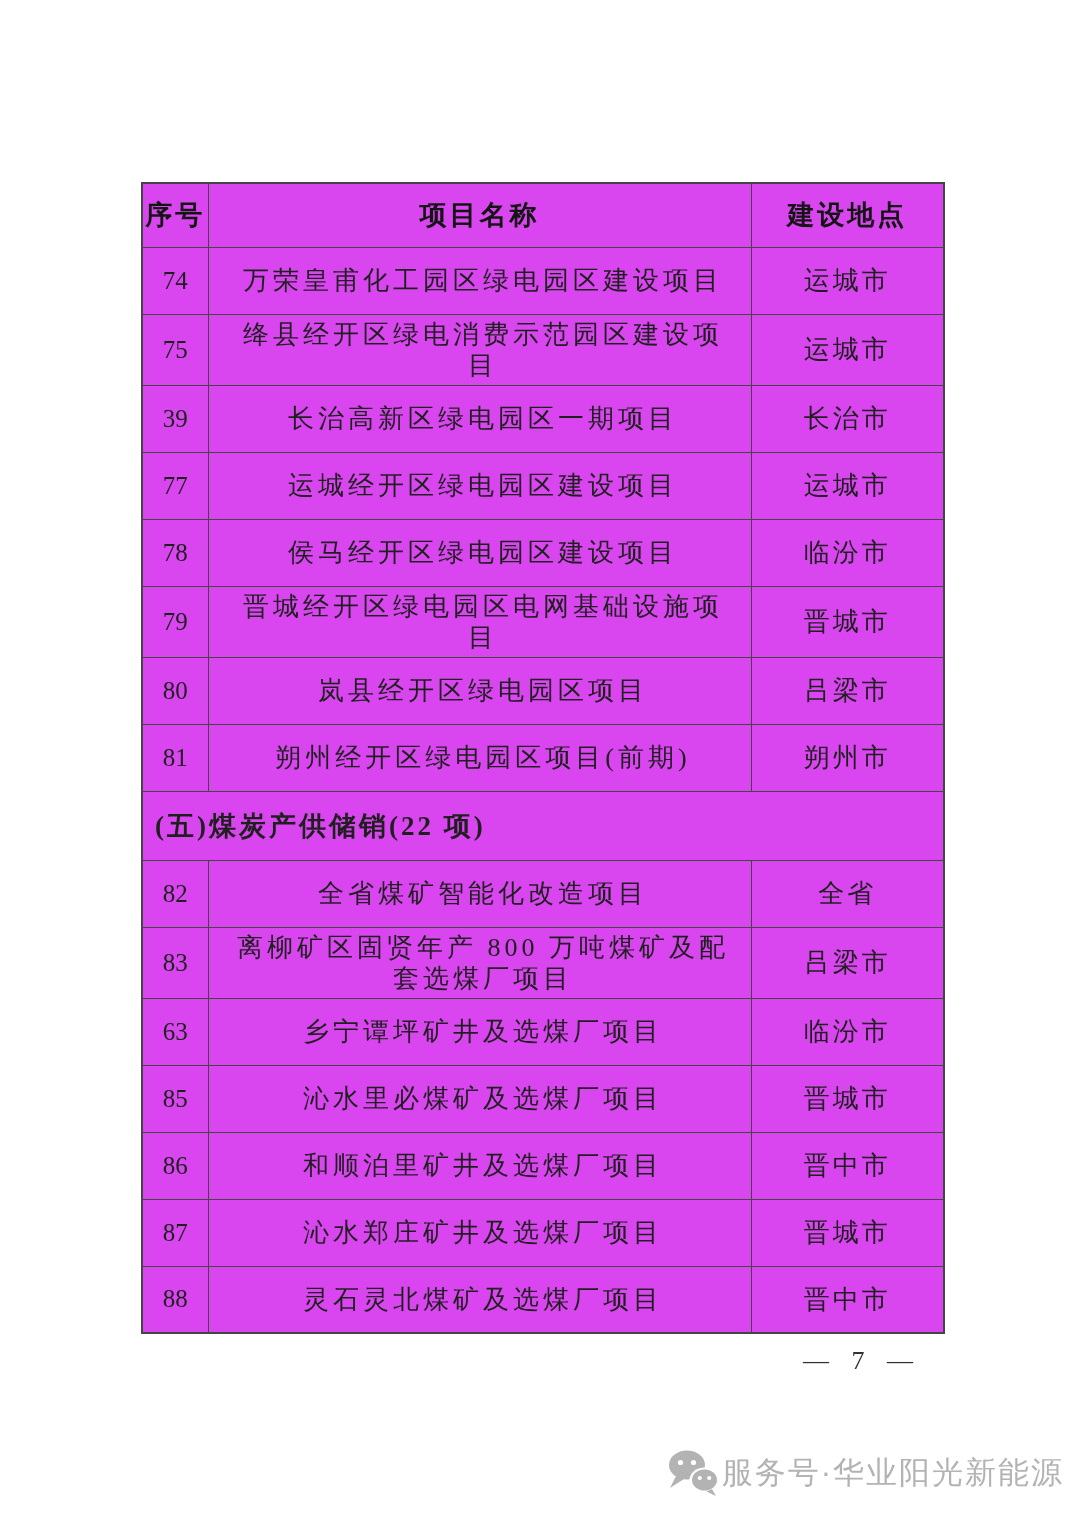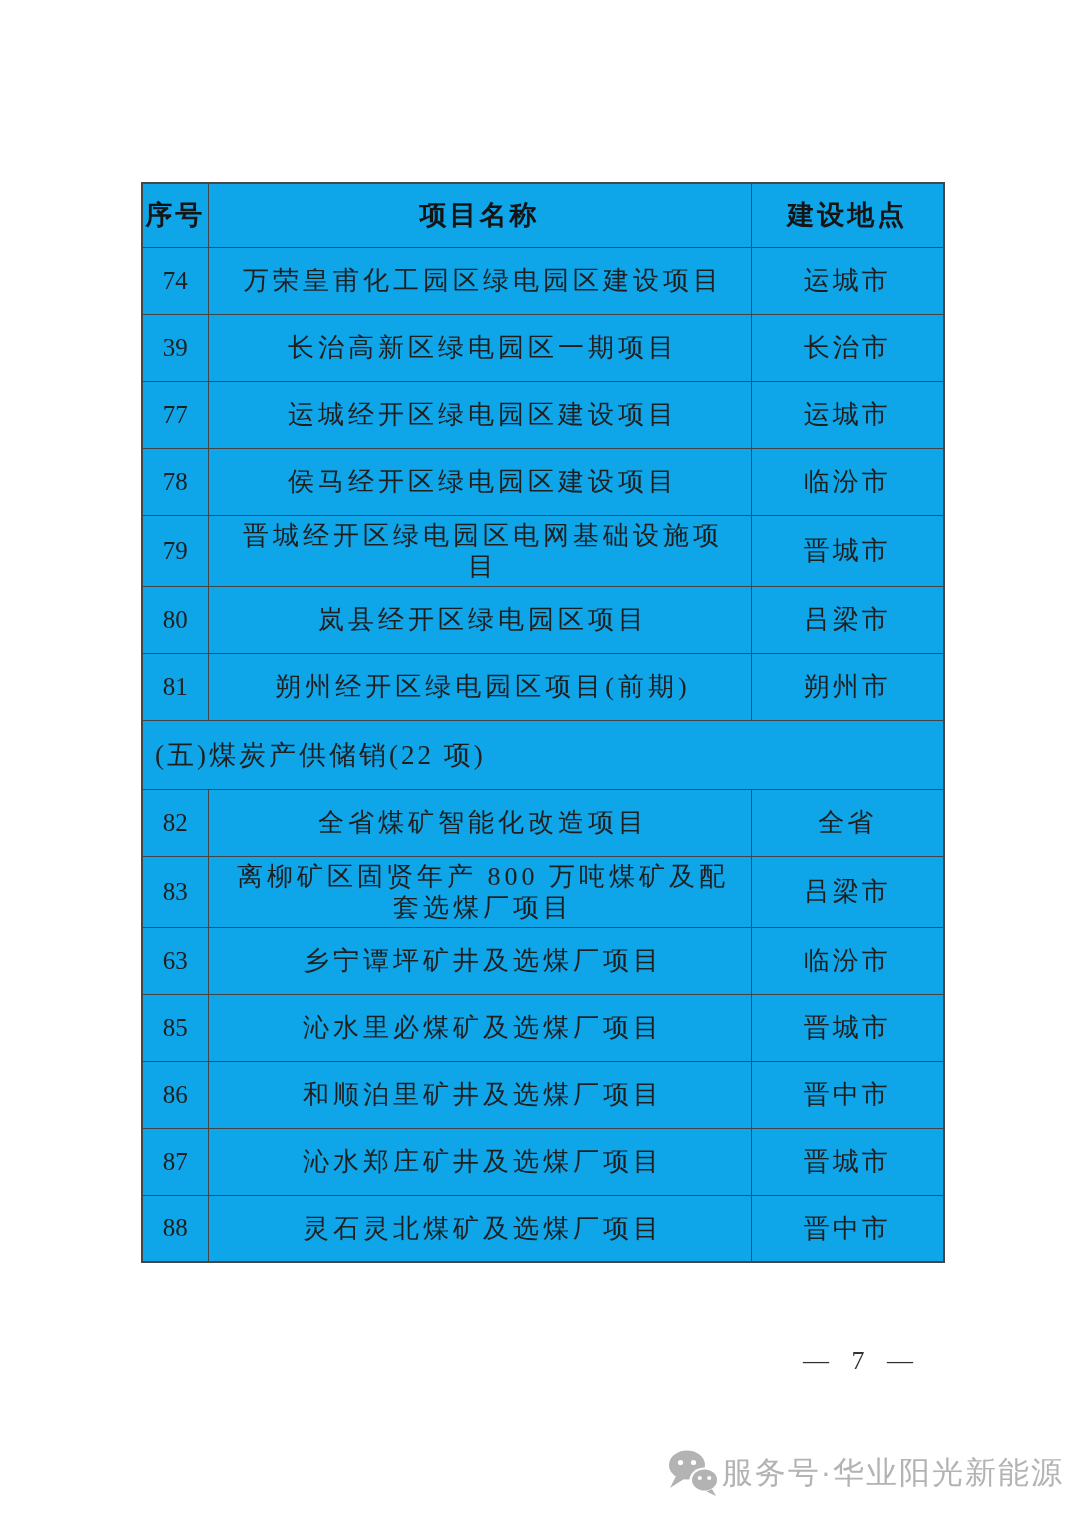--- a/index.html
+++ b/index.html
@@ -21,21 +21,21 @@
     border:2.5px solid #454545;
   }
   .projects-table col.c-no   { width:66px;  }
   .projects-table col.c-name { width:543px; }
   .projects-table col.c-loc  { width:193px; }
 
   .projects-table th,
   .projects-table td {
     border:1.5px solid #454545;
     vertical-align:middle;
-    background:#0ea5e9;
+    background:#d946ef;
   }
 
   .header-row th {
     height:64px;
     font-family:"Liberation Sans","DejaVu Sans",sans-serif;
     font-weight:bold;
     font-size:27px;
     letter-spacing:3px;
     text-align:center;
     color:#141414;
@@ -58,20 +58,21 @@
     text-align:center;
     letter-spacing:3px;
   }
 
   .section-row td {
     height:69px;
     font-size:27px;
     letter-spacing:3px;
     text-align:left;
     padding-left:12px;
+    font-weight:bold;
   }
 
   
   .page-number {
     position:absolute;
     top:1346px; left:782px; width:160px;
     text-align:center;
     font-family:"Liberation Serif","DejaVu Serif",serif;
     font-size:26px;
     letter-spacing:8px;
@@ -111,20 +112,25 @@
       <th>建设地点</th>
     </tr>
   </thead>
   <tbody>
     <tr class="data-row">
       <td class="no">74</td>
       <td class="name">万荣皇甫化工园区绿电园区建设项目</td>
       <td class="loc">运城市</td>
     </tr>
     <tr class="data-row">
+      <td class="no">75</td>
+      <td class="name">绛县经开区绿电消费示范园区建设项目</td>
+      <td class="loc">运城市</td>
+    </tr>
+    <tr class="data-row">
       <td class="no">39</td>
       <td class="name">长治高新区绿电园区一期项目</td>
       <td class="loc">长治市</td>
     </tr>
     <tr class="data-row">
       <td class="no">77</td>
       <td class="name">运城经开区绿电园区建设项目</td>
       <td class="loc">运城市</td>
     </tr>
     <tr class="data-row">

